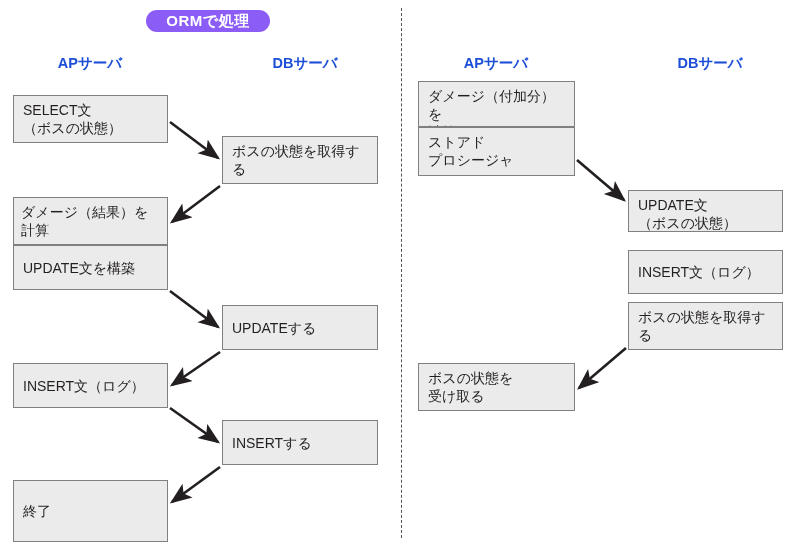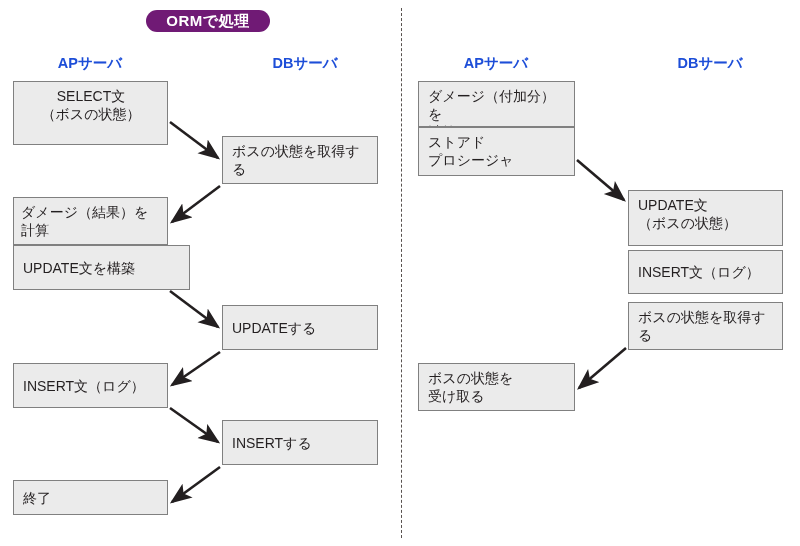--- a/index.html
+++ b/index.html
@@ -13,21 +13,21 @@
   }
   #canvas {
     position: relative;
     width: 800px;
     height: 546px;
     background: #ffffff;
     overflow: hidden;
   }
   .badge {
     position: absolute;
-    background: #701a75;
+    background: #8b5cf6;
     color: #ffffff;
     font-weight: bold;
     font-size: 15px;
     letter-spacing: 0.5px;
     border-radius: 11px;
     height: 22px;
     line-height: 22px;
     text-align: center;
     white-space: nowrap;
     padding: 0 10px;
@@ -96,36 +96,36 @@
         <line x1="170" y1="291" x2="218" y2="327" stroke="#231f20" stroke-width="2.6" marker-end="url(#ah)"></line>
         <line x1="220" y1="352" x2="172" y2="385" stroke="#231f20" stroke-width="2.6" marker-end="url(#ah)"></line>
         <line x1="170" y1="408" x2="218" y2="442" stroke="#231f20" stroke-width="2.6" marker-end="url(#ah)"></line>
         <line x1="220" y1="467" x2="172" y2="502" stroke="#231f20" stroke-width="2.6" marker-end="url(#ah)"></line>
         <line x1="577" y1="160" x2="624" y2="200" stroke="#231f20" stroke-width="2.6" marker-end="url(#ah)"></line>
         <line x1="626" y1="348" x2="579" y2="388" stroke="#231f20" stroke-width="2.6" marker-end="url(#ah)"></line>
       </g>
   </svg>
 
   <div id="node-layer">
-      <div class="node" style="left: 13px; top: 81px; width: 155px; height: 64px; text-align: center;">SELECT文
+      <div class="node" style="left: 13px; top: 95px; width: 155px; height: 48px;">SELECT文
 （ボスの状態）</div>
       <div class="node" style="left: 222px; top: 136px; width: 156px; height: 48px;">ボスの状態を取得す
 る</div>
       <div class="node" style="left: 13px; top: 197px; width: 155px; height: 48px; padding-left: 7px;">ダメージ（結果）を
 計算</div>
-      <div class="node centered" style="left: 13px; top: 245px; width: 177px; height: 45px;">UPDATE文を構築</div>
+      <div class="node centered" style="left: 13px; top: 245px; width: 155px; height: 45px;">UPDATE文を構築</div>
       <div class="node centered" style="left: 222px; top: 305px; width: 156px; height: 45px;">UPDATEする</div>
       <div class="node centered" style="left: 13px; top: 363px; width: 155px; height: 45px;">INSERT文（ログ）</div>
       <div class="node centered" style="left: 222px; top: 420px; width: 156px; height: 45px;">INSERTする</div>
-      <div class="node centered" style="left: 13px; top: 480px; width: 155px; height: 35px;">終了</div>
+      <div class="node centered" style="left: 13px; top: 480px; width: 155px; height: 62px;">終了</div>
       <div class="node" style="left: 418px; top: 81px; width: 157px; height: 46px;">ダメージ（付加分）を
 計算</div>
       <div class="node" style="left: 418px; top: 127px; width: 157px; height: 49px;">ストアド
 プロシージャ</div>
-      <div class="node" style="left: 628px; top: 190px; width: 155px; height: 56px;">UPDATE文
+      <div class="node" style="left: 628px; top: 190px; width: 155px; height: 42px;">UPDATE文
 （ボスの状態）</div>
       <div class="node centered" style="left: 628px; top: 250px; width: 155px; height: 44px;">INSERT文（ログ）</div>
       <div class="node" style="left: 628px; top: 302px; width: 155px; height: 48px;">ボスの状態を取得す
 る</div>
       <div class="node" style="left: 418px; top: 363px; width: 157px; height: 48px;">ボスの状態を
 受け取る</div>
     </div>
 
 </div>
 

